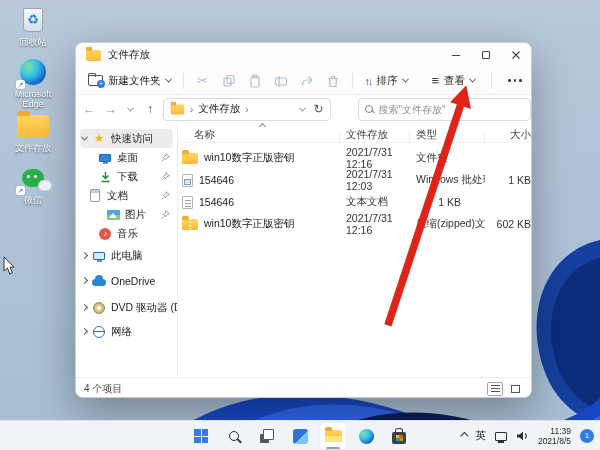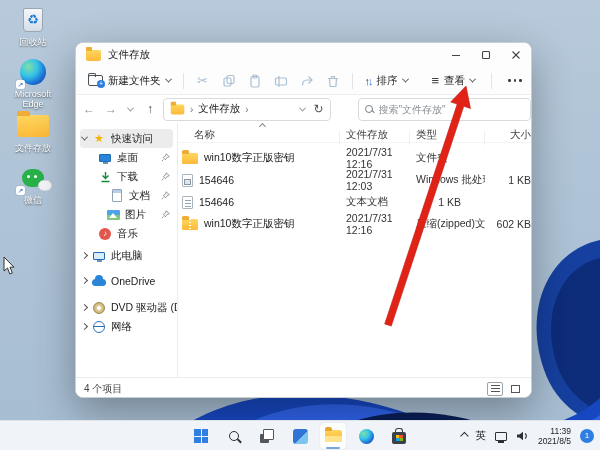--- a/index.html
+++ b/index.html
@@ -355,21 +355,21 @@
                 <path d="M5.5 1v6M2.5 4.5L5.5 7.5 8.5 4.5" stroke="#18883c" stroke-width="1.4" fill="none"></path>
                 <line x1="1.5" y1="10.5" x2="9.5" y2="10.5" stroke="#18883c" stroke-width="1.4"></line>
               </svg>
           </span>
           <span class="lbl">下载</span>
           <svg class="pin" width="9" height="9" viewBox="0 0 12 12">
               <path d="M7 1l4 4-3 1-2 3-3-3 3-2z" fill="none" stroke="#777"></path>
               <path d="M3.5 8.5L1 11" stroke="#777"></path>
             </svg>
         </div>
-        <div class="side-row" style="padding-left:34px">
+        <div class="side-row" style="padding-left:12px">
           <span class="side-ico">
               <span class="doc-ico"></span>
             </span>
           <span class="lbl">文档</span>
           <svg class="pin" width="9" height="9" viewBox="0 0 12 12">
               <path d="M7 1l4 4-3 1-2 3-3-3 3-2z" fill="none" stroke="#777"></path>
               <path d="M3.5 8.5L1 11" stroke="#777"></path>
             </svg>
         </div>
         <div class="side-row" style="padding-left:30px">
@@ -402,21 +402,21 @@
             </span>
           <span class="lbl">OneDrive</span>
         </div>
         <div class="side-row" style="margin-top:8px">
           <span class="chev right"></span>
           <span class="side-ico">
               <span class="disc"></span>
             </span>
           <span class="lbl">DVD 驱动器 (D:) CI</span>
         </div>
-        <div class="side-row" style="">
+        <div class="side-row" style="margin-top:5px">
           <span class="chev right"></span>
           <span class="side-ico">
               <span class="net-ico"></span>
             </span>
           <span class="lbl">网络</span>
         </div>
       </div>
 
       <div id="list">
         <div id="cols">

